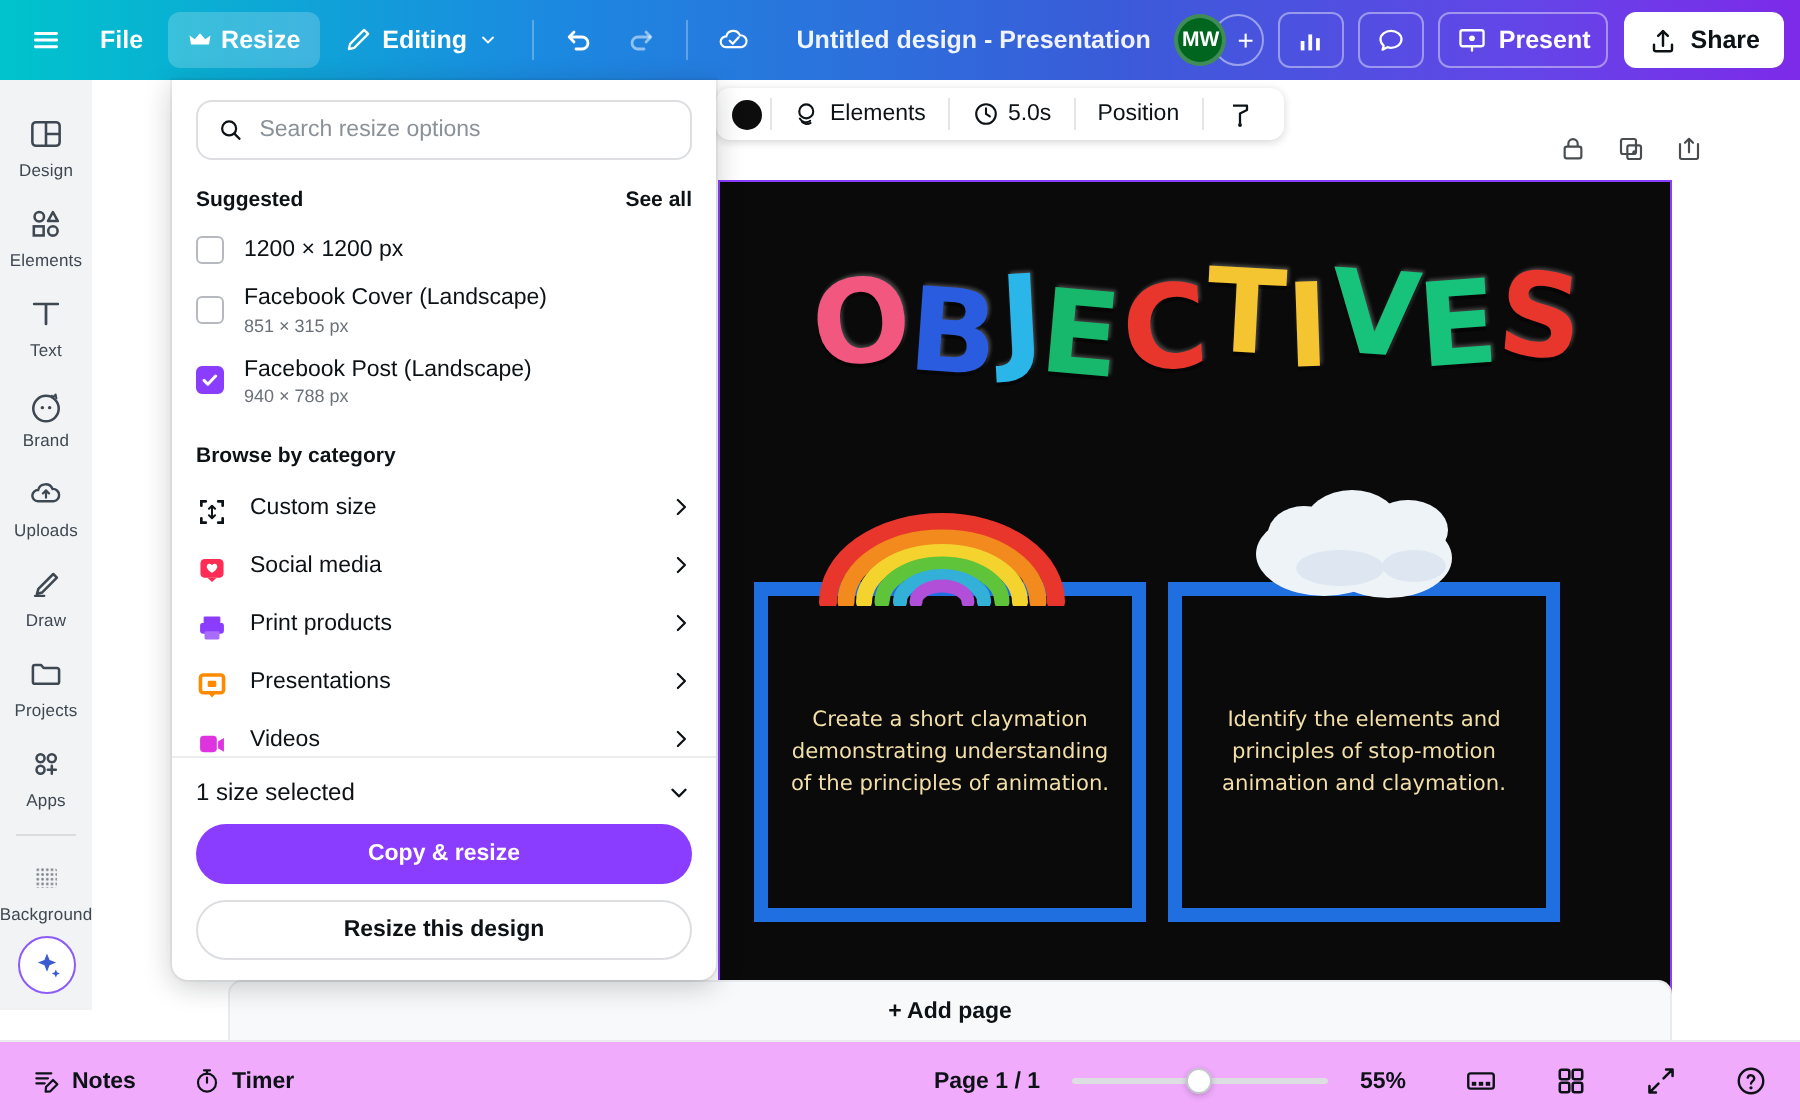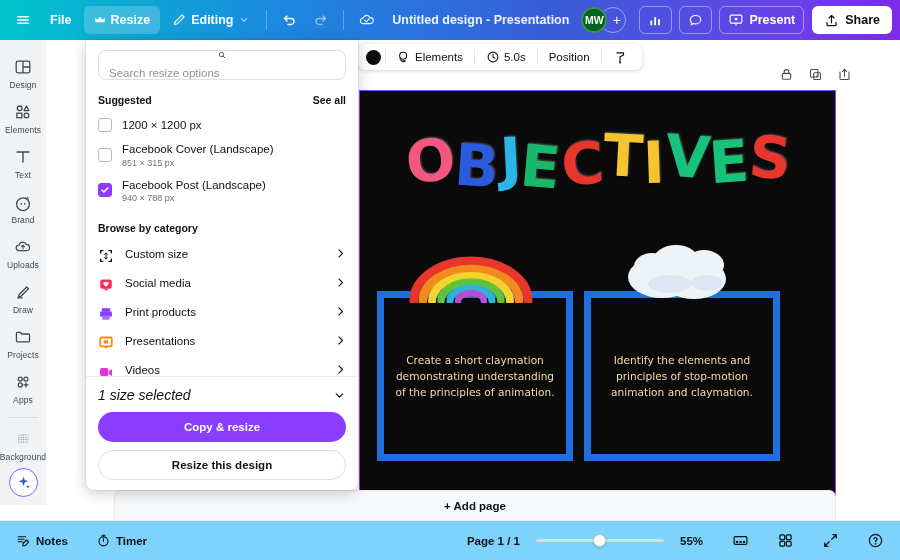--- a/index.html
+++ b/index.html
@@ -21,21 +21,21 @@
     display: flex; align-items: center; gap: 5px;
     height: 28px; padding: 0 10px; border-radius: 6px;
     color: #fff; font-size: 12.5px; font-weight: 600; cursor: pointer;
     white-space: nowrap;
   }
   .hdr-btn.icononly { padding: 0 7px; }
   .hdr-btn.active { background: rgba(255,255,255,.20); }
   .hdr-sep { width: 1px; height: 20px; background: rgba(255,255,255,.28); margin: 0 5px; }
   .hdr-spacer { flex: 1; }
   .doc-title { color: rgba(255,255,255,.92); font-size: 12.5px; font-weight: 600; margin-right: 10px; white-space: nowrap; }
-  .avatar-grp { display: flex; align-items: center; margin-right: 6px; }
+  .avatar-grp { display: flex; align-items: center; }
   .avatar {
     width: 26px; height: 26px; border-radius: 50%;
     background: #00661f; color: #fff; font-size: 10.5px; font-weight: 700;
     display: flex; align-items: center; justify-content: center;
     border: 2px solid rgba(255,255,255,.25); z-index: 2;
   }
   .avatar-plus {
     width: 26px; height: 26px; border-radius: 50%; margin-left: -7px;
     border: 1px solid rgba(255,255,255,.45);
     color: #fff; font-size: 14px;
@@ -136,21 +136,21 @@
   
   .panel {
     position: absolute; top: 40px; left: 86px; width: 272px; height: 450px;
     background: #fff; border-radius: 0 0 8px 8px;
     box-shadow: 0 3px 14px rgba(14,19,24,.22), 0 0 0 1px rgba(14,19,24,.05);
     display: flex; flex-direction: column; z-index: 20;
   }
   .panel-top { padding: 10px 12px 0; }
   .search-box {
     position: relative; height: 30px; border: 1px solid #dcdee2; border-radius: 8px;
-    display: flex; align-items: center; padding: 0 10px; gap: 8px; flex-direction: column;
+    display: flex; align-items: center; padding: 0 10px; gap: 8px;
   }
   .search-box input {
     border: none; outline: none; font-size: 11.5px; color: #0d1216;
     font-family: "Liberation Sans", sans-serif; width: 100%; background: transparent;
   }
   .search-box input::placeholder { color: #8b9199; }
   .panel-scroll { flex: 1; overflow: hidden; padding: 0 12px; }
   .sec-head {
     display: flex; justify-content: space-between; align-items: center;
     margin: 14px 0 7px;
@@ -172,37 +172,37 @@
   .sz-dim { font-size: 9px; color: #6b7178; margin-top: 1px; }
   .cat-row {
     display: flex; align-items: flex-start; gap: 11px; padding: 6.5px 0; cursor: pointer;
   }
   .cat-name { font-size: 11.5px; color: #0d1216; flex: 1; }
   .panel-foot { border-top: 1px solid #ebedef; padding: 8px 12px 10px; }
   .sel-row {
     display: flex; justify-content: space-between; align-items: center;
     padding: 2px 0 9px; cursor: pointer;
   }
-  .sel-txt { font-size: 14px; color: #0d1216; font-style: italic; }
+  .sel-txt { font-size: 12px; color: #0d1216; }
   .btn-primary {
     height: 30px; background: #8b3dff; color: #fff; border-radius: 16px;
     display: flex; align-items: center; justify-content: center;
     font-size: 11.5px; font-weight: 700; cursor: pointer;
   }
   .btn-secondary {
     height: 30px; margin-top: 8px; background: #fff; color: #0d1216;
     border: 1px solid #dcdee2; border-radius: 16px;
     display: flex; align-items: center; justify-content: center;
     font-size: 11.5px; font-weight: 700; cursor: pointer;
   }
 
   
   .bottombar {
     position: absolute; bottom: 0; left: 0; width: 900px; height: 40px;
-    background: #7dd3fc; border-top: 1px solid #e9ebed;
+    background: #f0abfc; border-top: 1px solid #e9ebed;
     display: flex; align-items: center; padding: 0 10px; gap: 16px;
   }
   .bb-item {
     display: flex; align-items: center; gap: 5px;
     font-size: 11.5px; font-weight: 600; color: #0d1216; cursor: pointer;
     padding: 4px 6px; border-radius: 5px;
   }
   .bb-spacer { flex: 1; }
   .addpage-tab {
     position: absolute; bottom: 40px; left: 114px; width: 722px; height: 30px;

